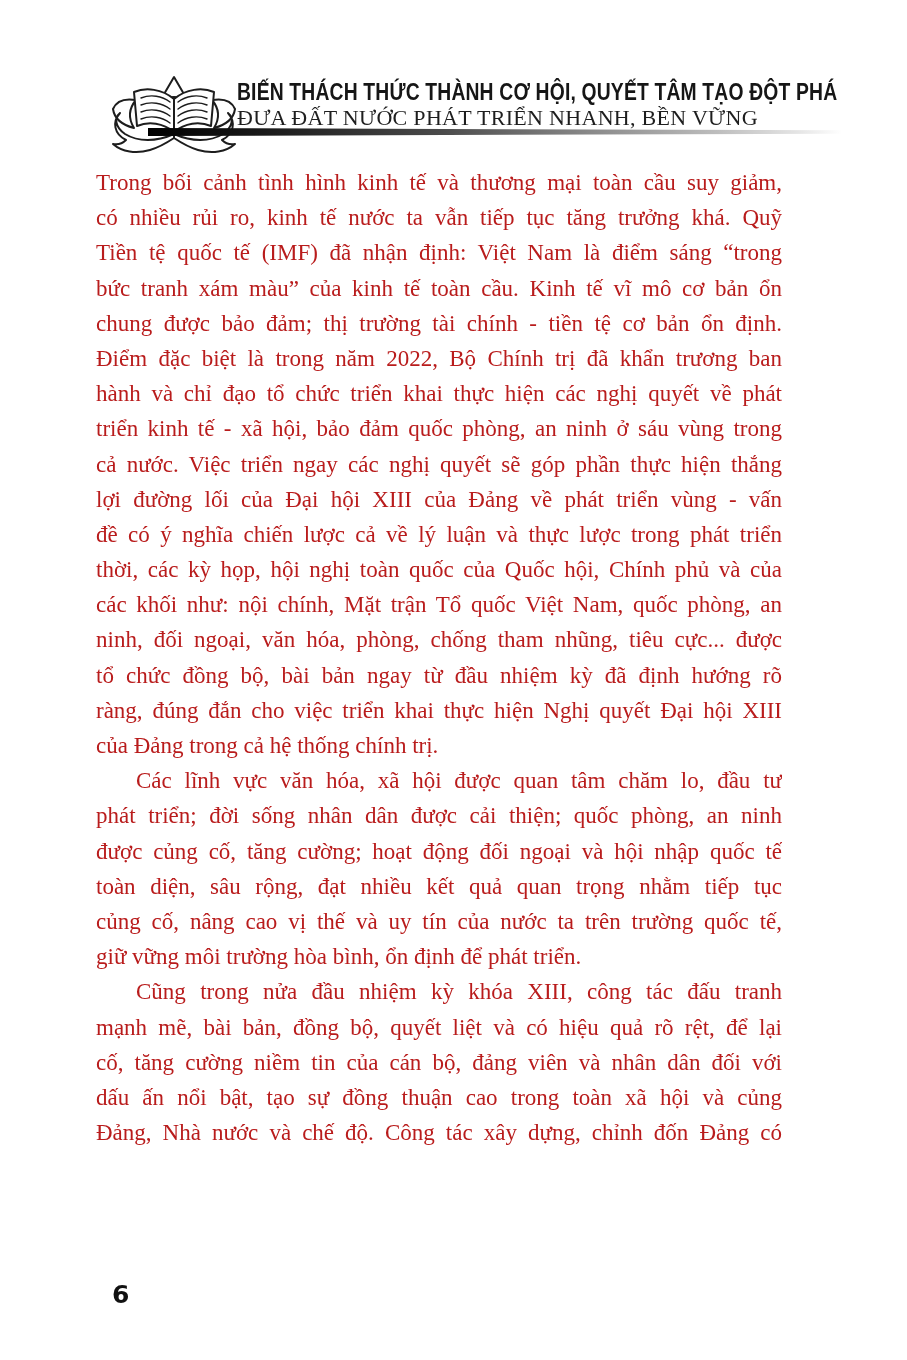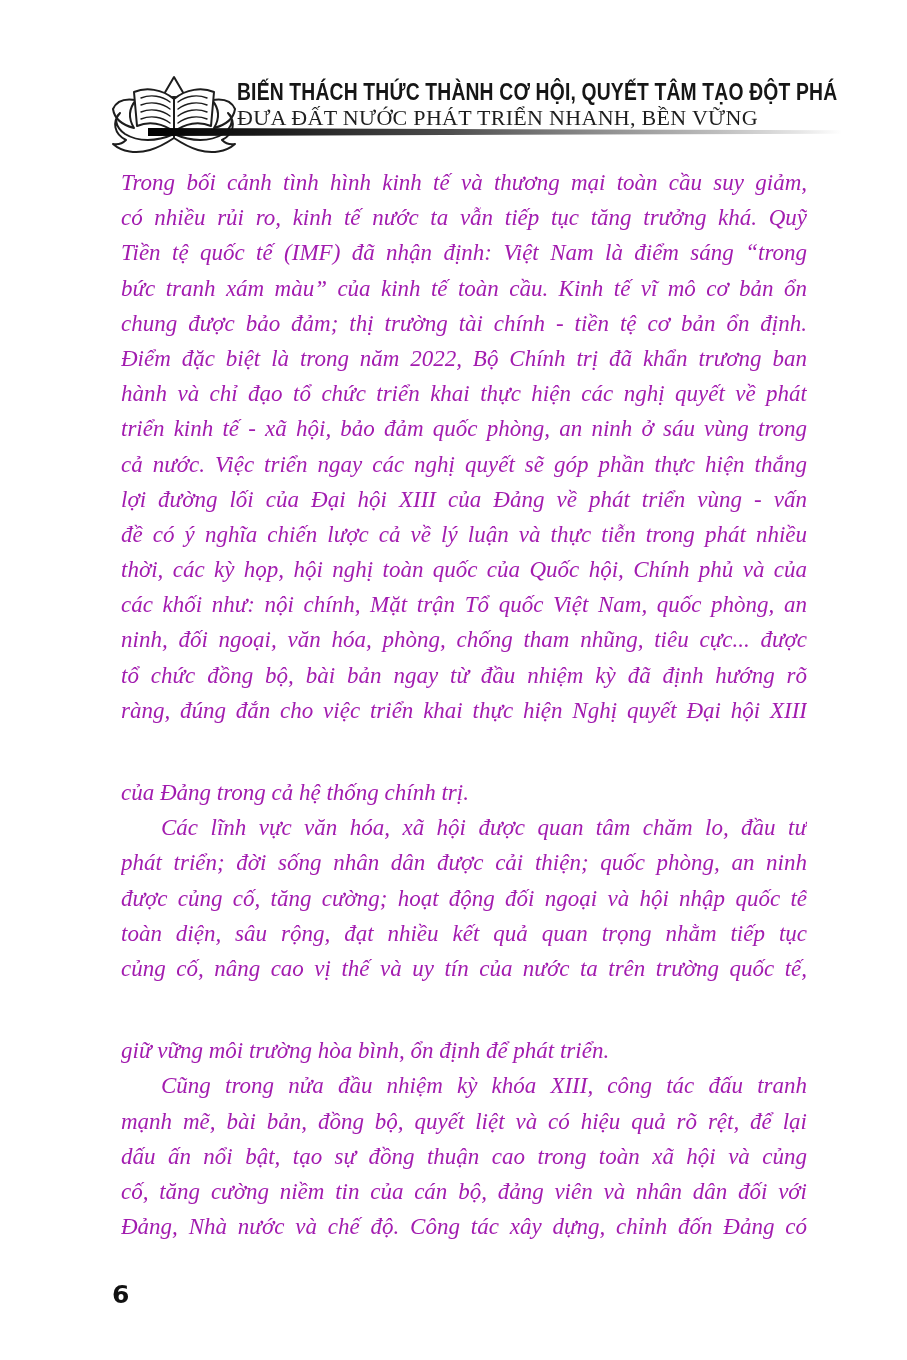--- a/index.html
+++ b/index.html
@@ -46,34 +46,33 @@
     width: 694px; height: 8px;
     background: linear-gradient(to right,
       #000000 0%, #1c1c1c 18%, #4a4a4a 42%,
       #8a8a8a 64%, #bdbdbd 82%, #e6e6e6 94%,
       rgba(255,255,255,0) 100%);
     clip-path: polygon(0 0, 100% 28%, 100% 72%, 0 100%);
   }
 
   
   .body-text {
-    position: absolute; left: 121px; top: 165px;
+    position: absolute; left: 96px; top: 165px;
     width: 686px;
     font-size: 23px;
-    color: #a21caf;
-    font-style: italic;
+    color: #b91c1c;
   }
   .line {
     height: 35.2px;
     line-height: 35.2px;
     text-align: justify;
     text-align-last: justify;
     overflow: hidden;
   }
-  .line.no-just { text-align-last: left; margin-top: 47px; }
+  .line.no-just { text-align-last: left; }
   .line.indent { text-indent: 40px; }
 
   
   .page-number {
     position: absolute; left: 112px; top: 1280px;
     font-family: "DejaVu Sans", sans-serif;
     font-weight: bold;
     font-size: 25px;
     color: #111111;
   }
@@ -125,40 +124,40 @@
         <div class="line">Trong bối cảnh tình hình kinh tế và thương mại toàn cầu suy giảm,</div>
         <div class="line">có nhiều rủi ro, kinh tế nước ta vẫn tiếp tục tăng trưởng khá. Quỹ</div>
         <div class="line">Tiền tệ quốc tế (IMF) đã nhận định: Việt Nam là điểm sáng “trong</div>
         <div class="line">bức tranh xám màu” của kinh tế toàn cầu. Kinh tế vĩ mô cơ bản ổn</div>
         <div class="line">chung được bảo đảm; thị trường tài chính - tiền tệ cơ bản ổn định.</div>
         <div class="line">Điểm đặc biệt là trong năm 2022, Bộ Chính trị đã khẩn trương ban</div>
         <div class="line">hành và chỉ đạo tổ chức triển khai thực hiện các nghị quyết về phát</div>
         <div class="line">triển kinh tế - xã hội, bảo đảm quốc phòng, an ninh ở sáu vùng trong</div>
         <div class="line">cả nước. Việc triển ngay các nghị quyết sẽ góp phần thực hiện thắng</div>
         <div class="line">lợi đường lối của Đại hội XIII của Đảng về phát triển vùng - vấn</div>
-        <div class="line">đề có ý nghĩa chiến lược cả về lý luận và thực tiễn trong phát nhiều</div>
+        <div class="line">đề có ý nghĩa chiến lược cả về lý luận và thực lược trong phát triển</div>
         <div class="line">thời, các kỳ họp, hội nghị toàn quốc của Quốc hội, Chính phủ và của</div>
         <div class="line">các khối như: nội chính, Mặt trận Tổ quốc Việt Nam, quốc phòng, an</div>
         <div class="line">ninh, đối ngoại, văn hóa, phòng, chống tham nhũng, tiêu cực... được</div>
         <div class="line">tổ chức đồng bộ, bài bản ngay từ đầu nhiệm kỳ đã định hướng rõ</div>
         <div class="line">ràng, đúng đắn cho việc triển khai thực hiện Nghị quyết Đại hội XIII</div>
         <div class="line no-just">của Đảng trong cả hệ thống chính trị.</div>
       </div>
       <div>
         <div class="line indent">Các lĩnh vực văn hóa, xã hội được quan tâm chăm lo, đầu tư</div>
         <div class="line">phát triển; đời sống nhân dân được cải thiện; quốc phòng, an ninh</div>
         <div class="line">được củng cố, tăng cường; hoạt động đối ngoại và hội nhập quốc tế</div>
         <div class="line">toàn diện, sâu rộng, đạt nhiều kết quả quan trọng nhằm tiếp tục</div>
         <div class="line">củng cố, nâng cao vị thế và uy tín của nước ta trên trường quốc tế,</div>
         <div class="line no-just">giữ vững môi trường hòa bình, ổn định để phát triển.</div>
       </div>
       <div>
         <div class="line indent">Cũng trong nửa đầu nhiệm kỳ khóa XIII, công tác đấu tranh</div>
         <div class="line">mạnh mẽ, bài bản, đồng bộ, quyết liệt và có hiệu quả rõ rệt, để lại</div>
+        <div class="line">cố, tăng cường niềm tin của cán bộ, đảng viên và nhân dân đối với</div>
         <div class="line">dấu ấn nổi bật, tạo sự đồng thuận cao trong toàn xã hội và củng</div>
-        <div class="line">cố, tăng cường niềm tin của cán bộ, đảng viên và nhân dân đối với</div>
         <div class="line">Đảng, Nhà nước và chế độ. Công tác xây dựng, chỉnh đốn Đảng có</div>
       </div>
     </div>
 
   <div class="page-number">6</div>
 
 </div>
 
 </body></html>

